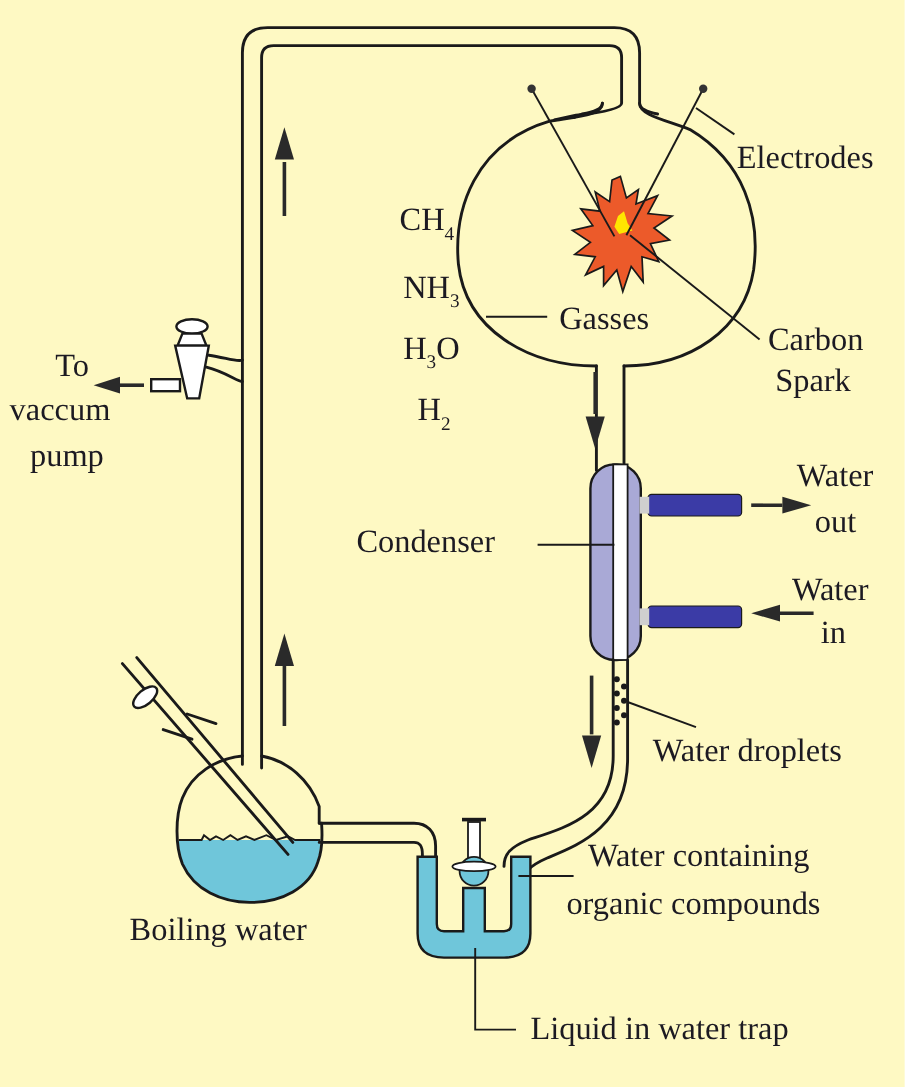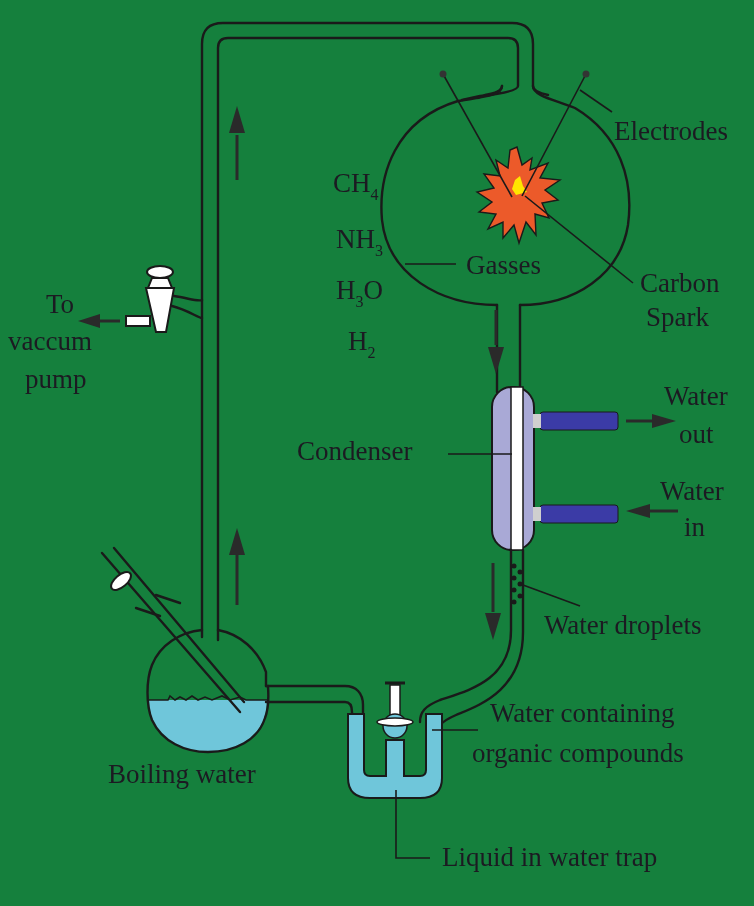--- a/index.html
+++ b/index.html
@@ -1,16 +1,16 @@
 <!DOCTYPE html>
 <html><head>
 <meta charset="utf-8">
 <style>
   html, body { margin: 0; padding: 0; background: #ffffff; }
-  #stage { position: relative; width: 754px; height: 906px; overflow: hidden; background: #15803d; }
+  #stage { position: relative; width: 754px; height: 906px; overflow: hidden; background: #fef9c3; }
   svg { position: absolute; left: 0; top: 0; }
   .lbl { font-family: "Liberation Serif", "DejaVu Serif", serif; fill: #1c1a22; font-size: 27px; }
   .sub { font-size: 16px; }
   .tube { fill: none; stroke: #1a1a1a; stroke-width: 2.4; stroke-linejoin: round; stroke-linecap: round; }
   .lead { fill: none; stroke: #1a1a1a; stroke-width: 1.6; }
   .arrow-line { stroke: #2a2a2a; stroke-width: 3; fill: none; }
   .arrow-head { fill: #2a2a2a; }
 </style>
 </head>
 <body>

